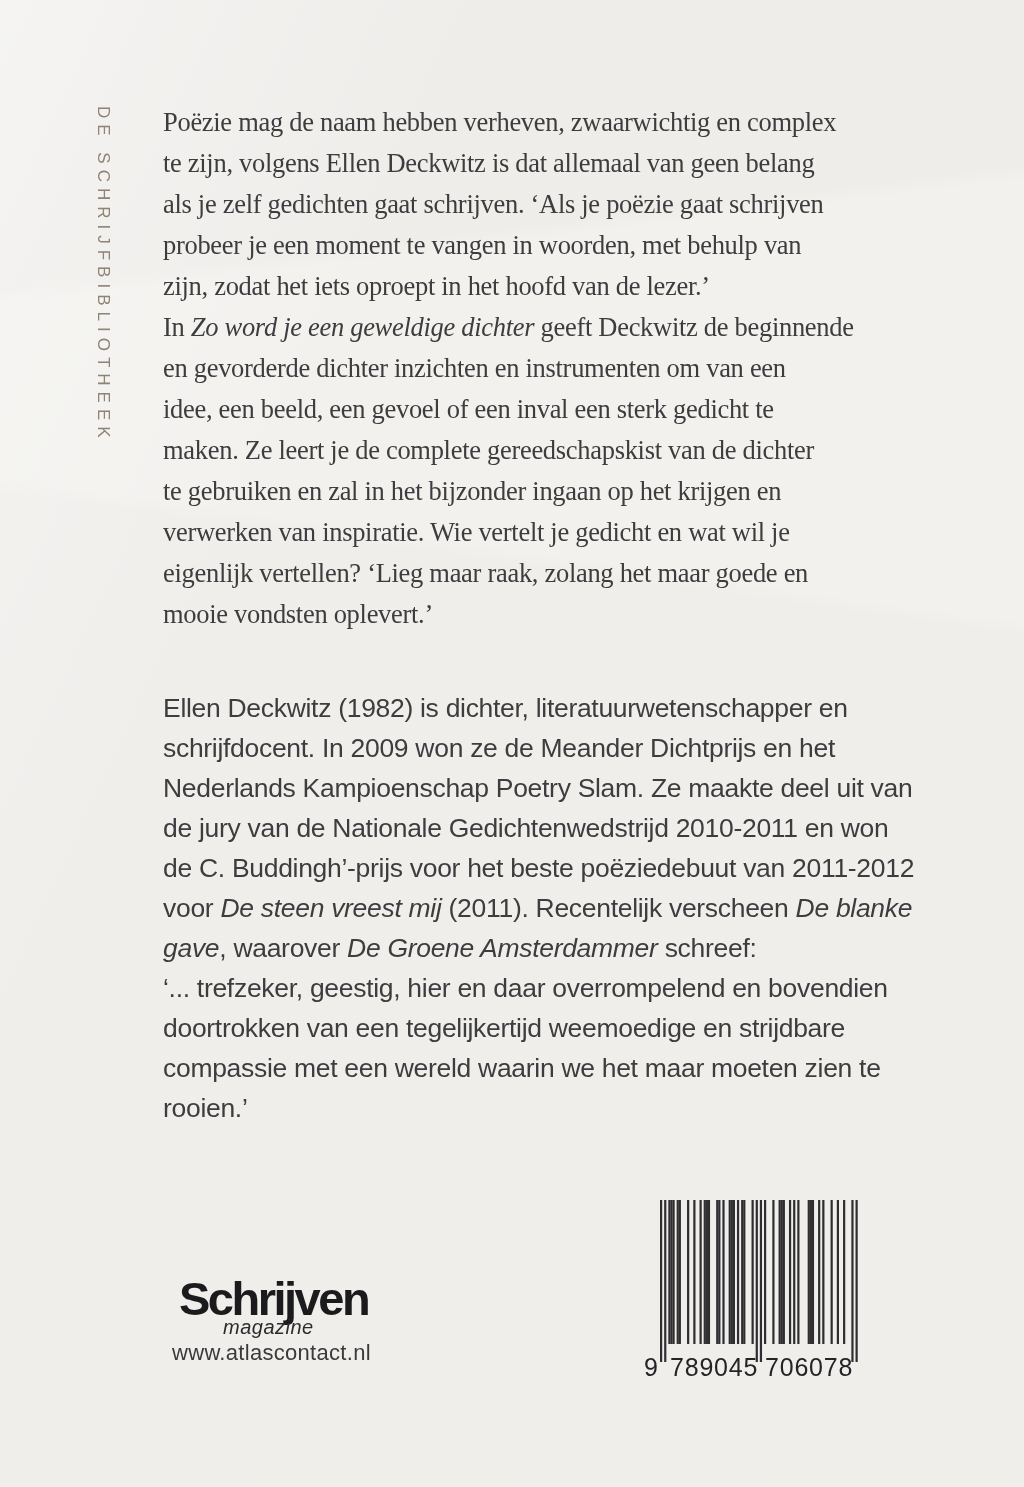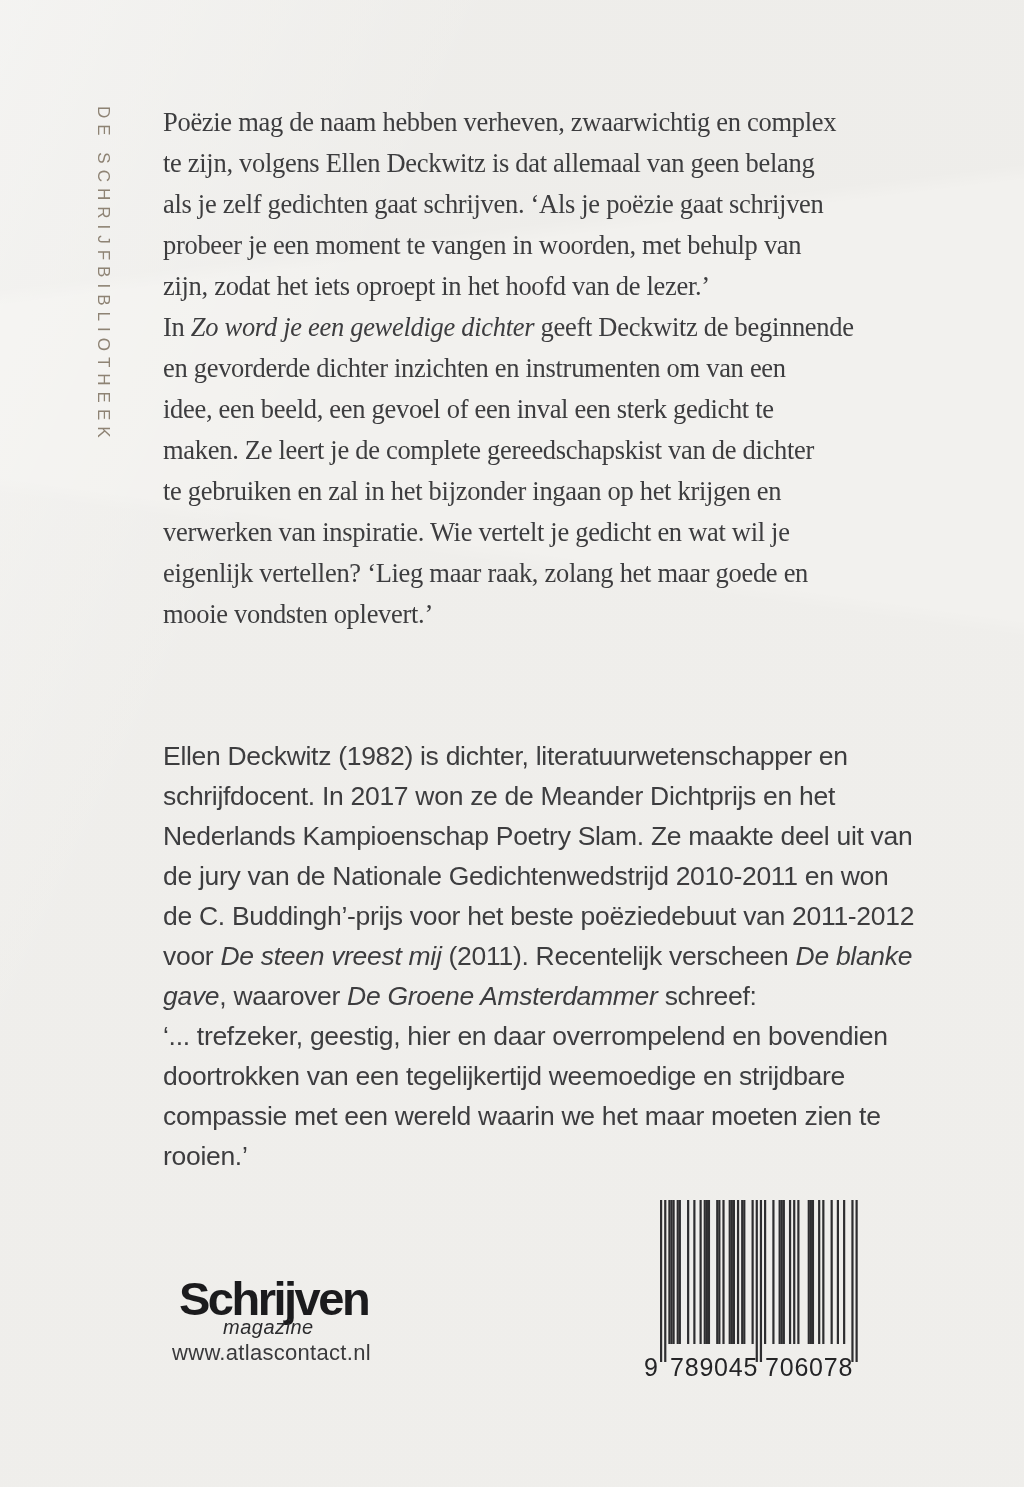--- a/index.html
+++ b/index.html
@@ -34,21 +34,21 @@
     white-space:nowrap;
     font-size:17px;
     letter-spacing:6px;
     color:var(--spine-text);
     font-weight:400;
   }
   
   .textblock{position:absolute;left:163px;color:var(--body-text);}
   .blurb{top:102px;}
   .blurb .text-line{line-height:41px;font-family:Liberation Serif, serif;}
-  .bio{top:736px;}
+  .bio{top:688px;}
   .bio .text-line{line-height:40px;}
   .text-line{
     white-space:nowrap;
     font-size:26.5px;
     letter-spacing:-0.3px;
   }
   .text-line .it{font-style:italic;}
   
   .logo{position:absolute;left:179px;top:1266px;color:var(--logo);margin-top:8px;}
   .logo-title{
@@ -99,21 +99,21 @@
       <div class="text-line"><span>idee, een beeld, een gevoel of een inval een sterk gedicht te</span></div>
       <div class="text-line"><span>maken. Ze leert je de complete gereedschapskist van de dichter</span></div>
       <div class="text-line"><span>te gebruiken en zal in het bijzonder ingaan op het krijgen en</span></div>
       <div class="text-line"><span>verwerken van inspiratie. Wie vertelt je gedicht en wat wil je</span></div>
       <div class="text-line"><span>eigenlijk vertellen? ‘Lieg maar raak, zolang het maar goede en</span></div>
       <div class="text-line"><span>mooie vondsten oplevert.’</span></div>
     </div>
 
   <div class="textblock bio">
       <div class="text-line"><span>Ellen Deckwitz (1982) is dichter, literatuurwetenschapper en</span></div>
-      <div class="text-line"><span>schrijfdocent. In 2017 won ze de Meander Dichtprijs en het</span></div>
+      <div class="text-line"><span>schrijfdocent. In 2009 won ze de Meander Dichtprijs en het</span></div>
       <div class="text-line"><span>Nederlands Kampioenschap Poetry Slam. Ze maakte deel uit van</span></div>
       <div class="text-line"><span>de jury van de Nationale Gedichtenwedstrijd 2010-2011 en won</span></div>
       <div class="text-line"><span>de C. Buddingh’-prijs voor het beste poëziedebuut van 2011-2012</span></div>
       <div class="text-line"><span>voor </span><span class="it">De steen vreest mij</span><span> (2011). Recentelijk verscheen </span><span class="it">De blanke</span></div>
       <div class="text-line"><span class="it">gave</span><span>, waarover </span><span class="it">De Groene Amsterdammer</span><span> schreef:</span></div>
       <div class="text-line"><span>‘... trefzeker, geestig, hier en daar overrompelend en bovendien</span></div>
       <div class="text-line"><span>doortrokken van een tegelijkertijd weemoedige en strijdbare</span></div>
       <div class="text-line"><span>compassie met een wereld waarin we het maar moeten zien te</span></div>
       <div class="text-line"><span>rooien.’</span></div>
     </div>

